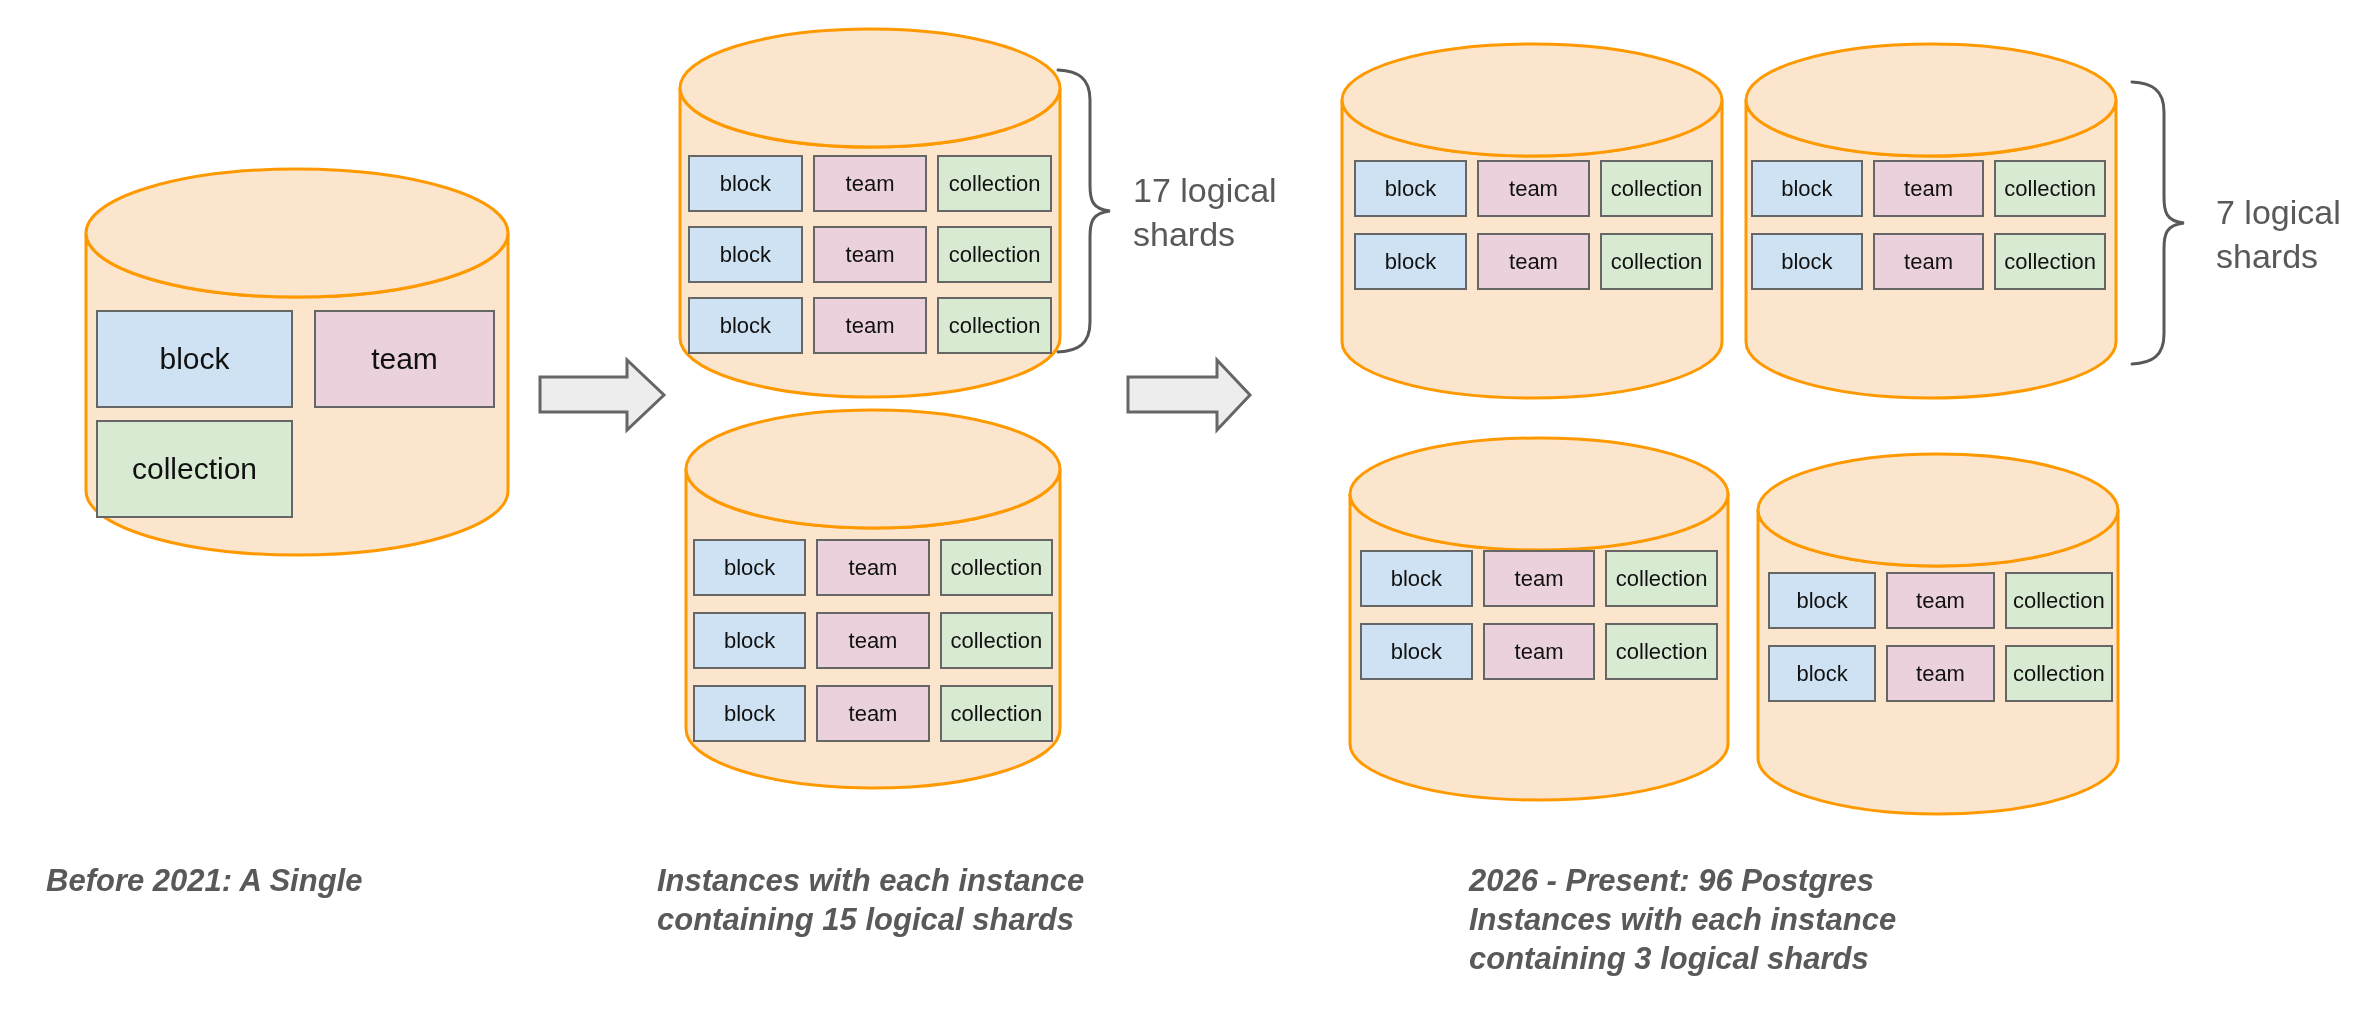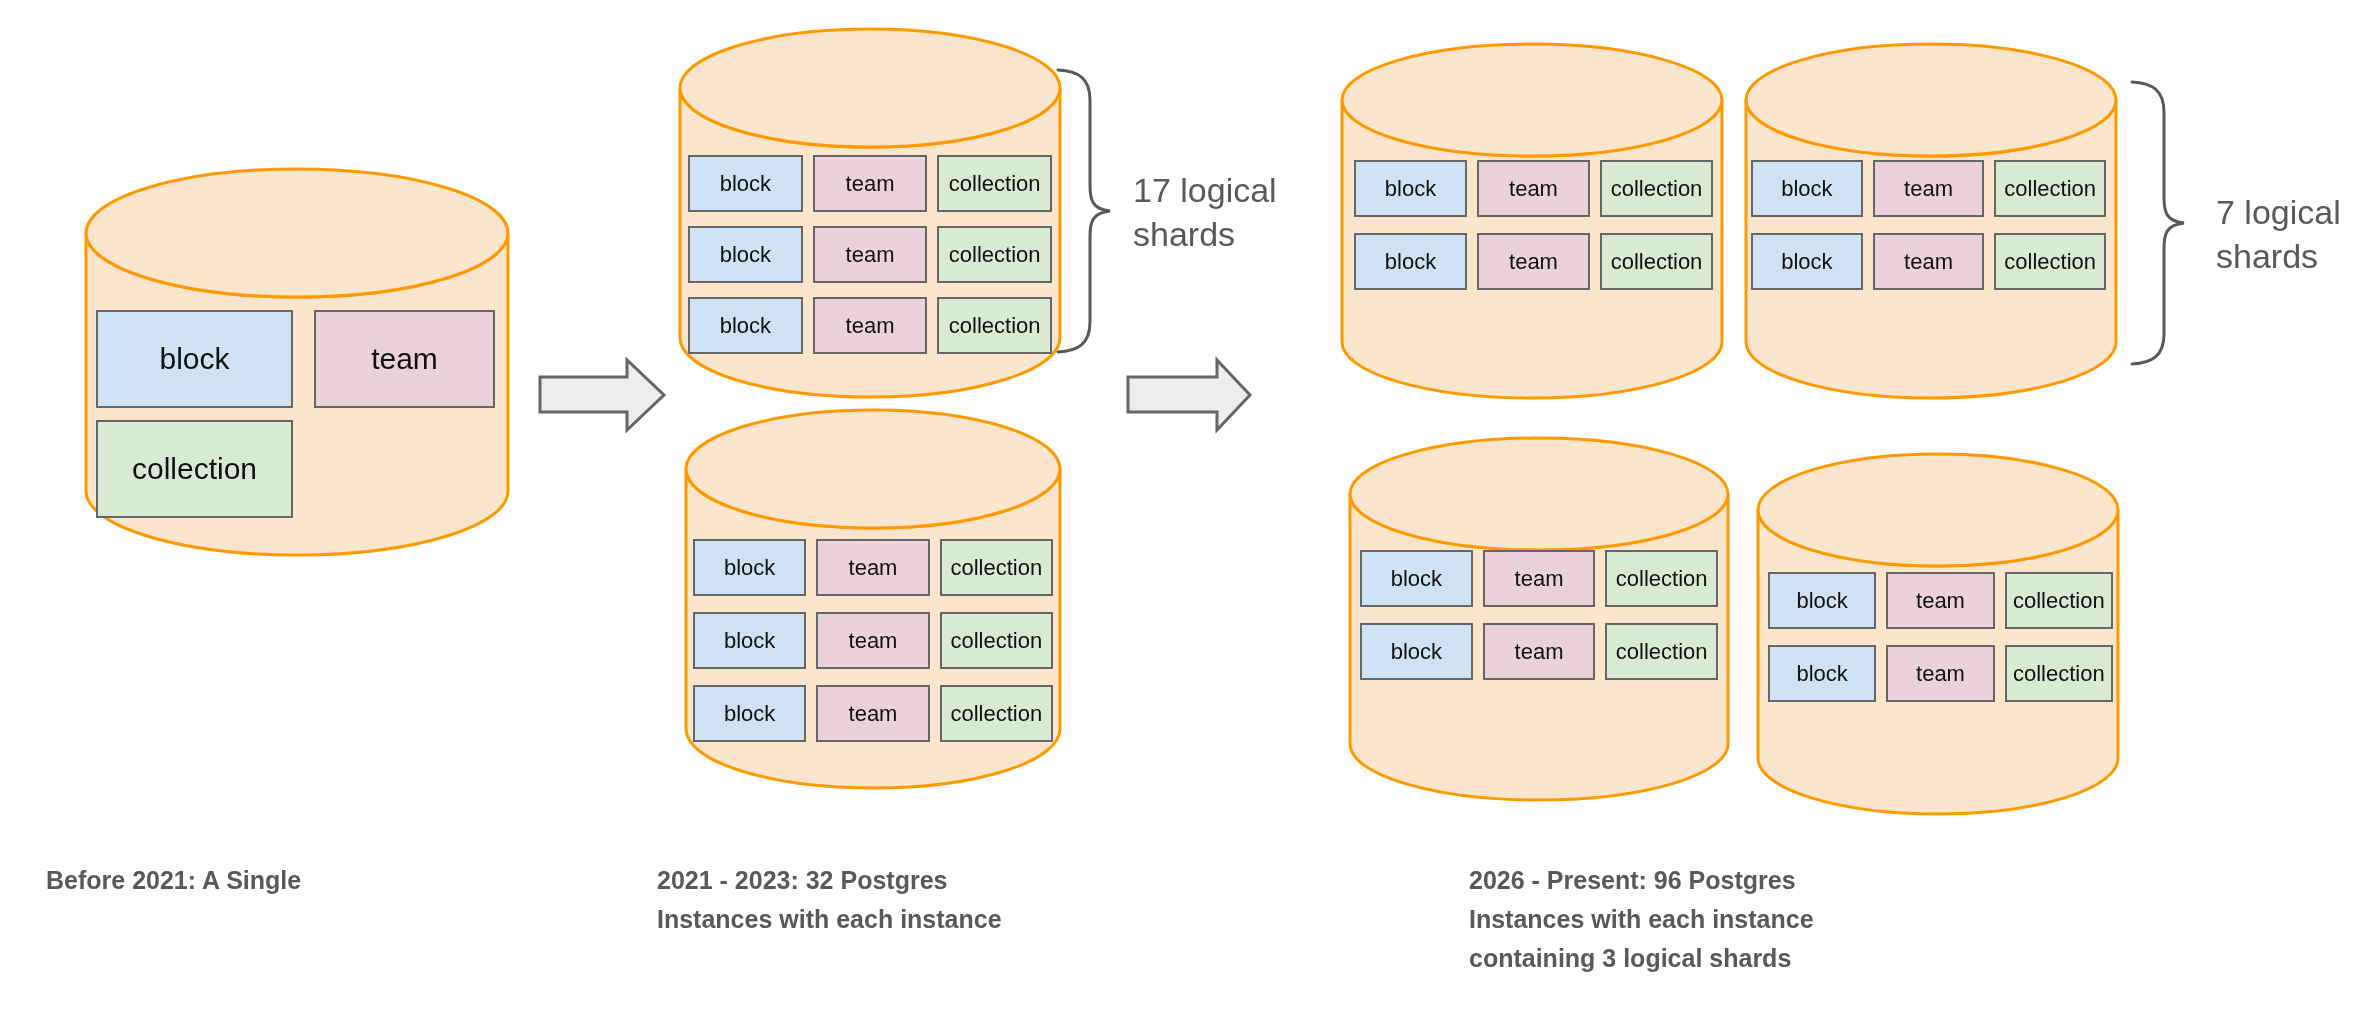--- a/index.html
+++ b/index.html
@@ -26,21 +26,21 @@
   }
   .bigbox {
     position: absolute; box-sizing: border-box;
     border: 2px solid var(--box-border);
     display: flex; align-items: center; justify-content: center;
     font-size: 30px; color: var(--box-text); white-space: nowrap;
   }
   .brace { fill: none; stroke: var(--brace-color); stroke-width: 3; stroke-linecap: round; }
   .arrow { fill: var(--arrow-fill); stroke: var(--arrow-stroke); stroke-width: 3; }
   .shard-label { position: absolute; font-size: 34px; line-height: 44px; color: var(--label-color); white-space: nowrap; }
-  .caption { position: absolute; font-weight: bold; font-size: 25px; line-height: 39px; color: var(--caption-color); white-space: nowrap; }
+  .caption { position: absolute; font-weight: bold; font-size: 31px; line-height: 39px; color: var(--caption-color); white-space: nowrap; font-style: italic; }
 </style>
 </head>
 <body>
 
 <div id="canvas">
 
   <div class="cyl" style="left:84px; top:167px; width:426px; height:390px;">
     <svg width="426" height="390" viewBox="0 0 426 390">
       <path class="cyl-shape" d="M 2,66 V 324 A 211,64 0 0 0 424,324 V 66 A 211,64 0 0 1 2,66 Z"></path>
       <ellipse class="cyl-shape" cx="213" cy="66" rx="211" ry="64"></ellipse>
@@ -187,22 +187,22 @@
   </div>
   <div class="shard-label" style="left:2216px; top:190px;">
     <div>7 logical</div>
     <div>shards</div>
   </div>
 
   <div class="caption" style="left:46px; top:861px;">
     <div>Before 2021: A Single</div>
   </div>
   <div class="caption" style="left:657px; top:861px;">
-    <div>2021 - 2023: 32 Postgres</div>
     <div>Instances with each instance</div>
+    <div>containing 15 logical shards</div>
   </div>
   <div class="caption" style="left:1469px; top:861px;">
     <div>2026 - Present: 96 Postgres</div>
     <div>Instances with each instance</div>
     <div>containing 3 logical shards</div>
   </div>
 
 </div>
 
 </body></html>

